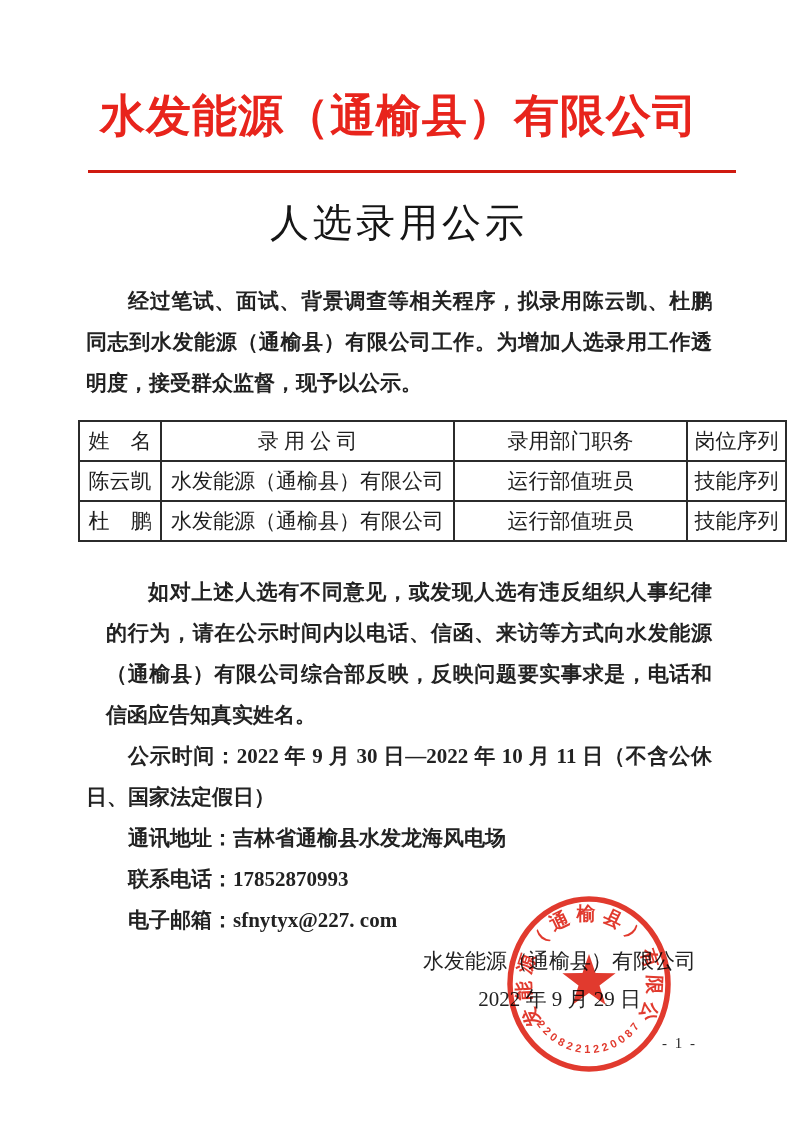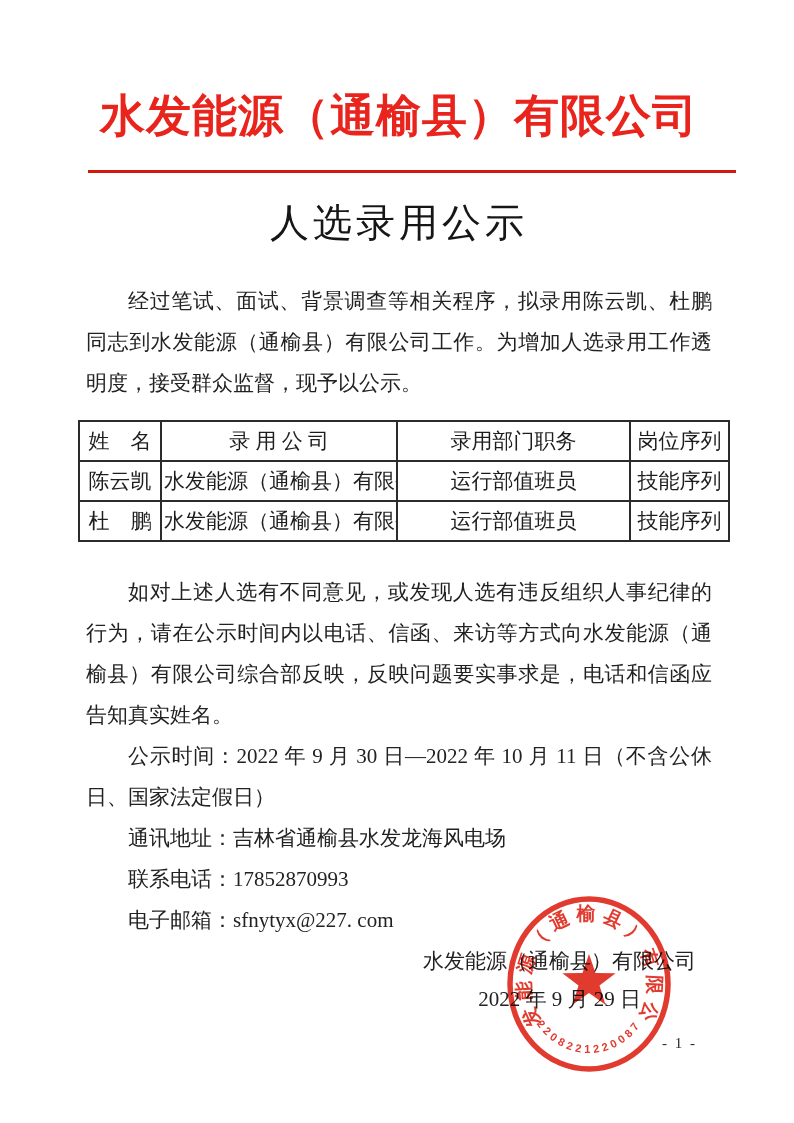--- a/index.html
+++ b/index.html
@@ -39,43 +39,44 @@
     letter-spacing: 4px;
     font-weight: 500;
     color: #161616;
   }
   .body-par {
     font-size: 21px;
     line-height: 41px;
     text-align: justify;
     text-justify: inter-ideograph;
     color: #222222;
+    font-weight: bold;
   }
   .indent { text-indent: 2em; }
   .par-intro { margin-top: 38px; }
-  .par-objection { margin-top: 30px; }
+  .par-objection { margin-top: 30px; margin-left: 20px; }
   .recruit-table {
     border-collapse: collapse;
     table-layout: fixed;
     width: 636px;
     margin: 16px 0 0 -8px;
     font-size: 21px;
     color: #1d1d1d;
   }
   .recruit-table td {
     border: 2px solid #2b2b2b;
     text-align: center;
     vertical-align: middle;
     height: 40px;
     padding: 0 2px;
     white-space: nowrap;
     overflow: hidden;
   }
   .col-name  { width: 82px; }
-  .col-comp  { width: 236px; }
+  .col-comp  { width: 293px; }
   .col-dept  { width: 233px; }
   .col-seq   { width: 99px; }
   .signature-block {
     margin-top: 0;
     text-align: right;
     padding-right: 16px;
   }
   .signature-inner {
     display: inline-block;
     text-align: center;

